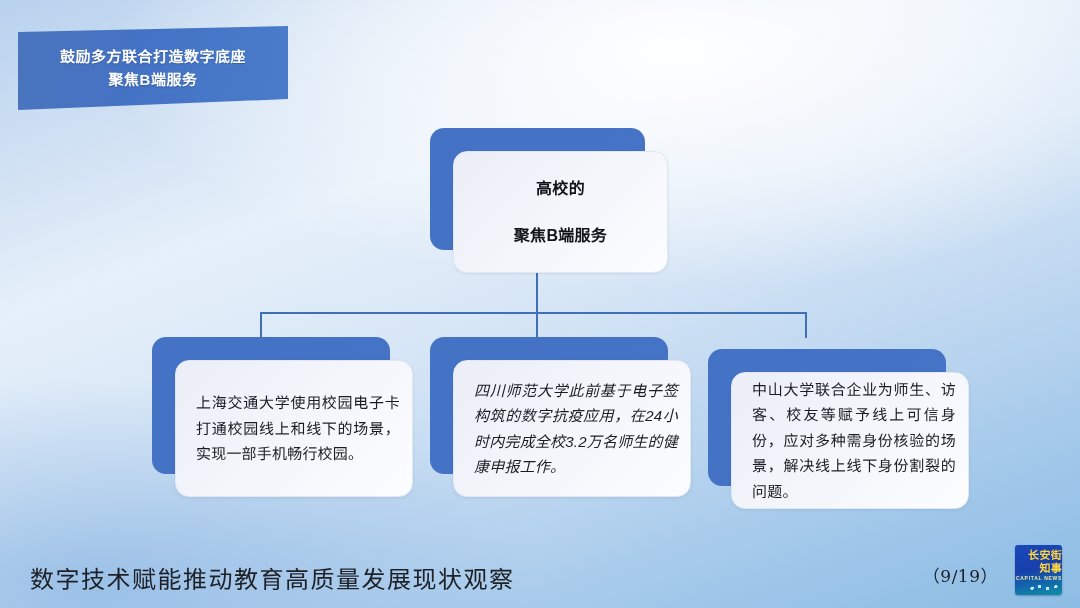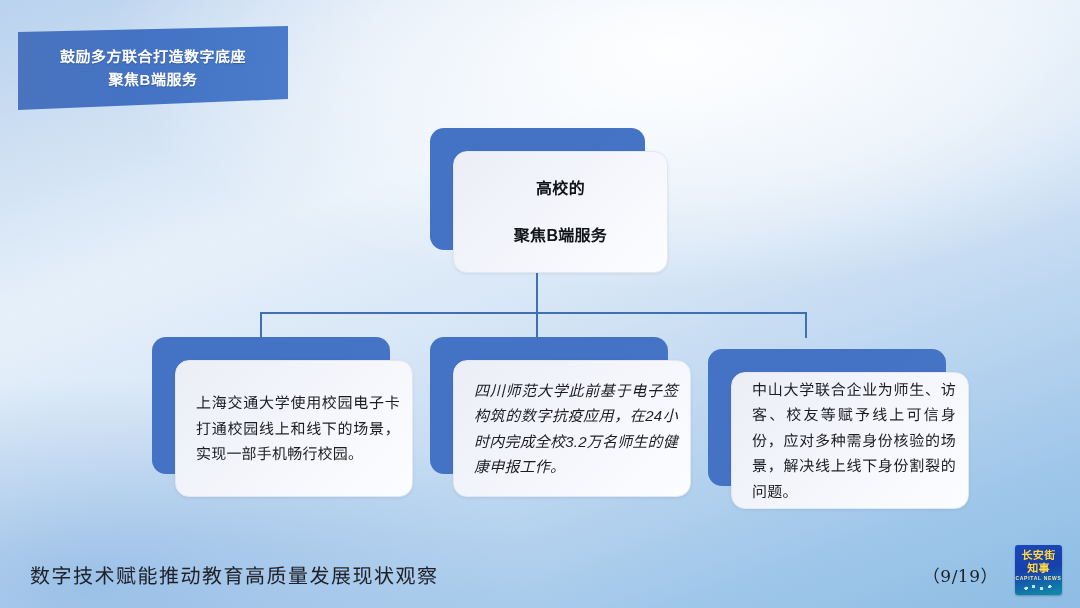--- a/index.html
+++ b/index.html
@@ -120,21 +120,21 @@
   #conn-drop-0   { left: 260px; top: 312px;  width: 1.6px; height: 26px; }
   #conn-drop-1   { left: 536px; top: 312px;  width: 1.6px; height: 26px; }
   #conn-drop-2   { left: 805px; top: 312px;  width: 1.6px; height: 26px; }
 
   
   #footer-title {
     position: absolute;
     left: 30px;
     top: 560px;
     font-family: Liberation Serif, serif;
-    font-size: 20px;
+    font-size: 24px;
     color: #1d2127;
     letter-spacing: 1.5px;
     white-space: nowrap;
   }
   #page-number {
     position: absolute;
     right: 82px;
     top: 562px;
     font-family: "DejaVu Serif", "Liberation Serif", serif;
     font-size: 17px;
@@ -145,21 +145,21 @@
   #brand-logo {
     position: absolute;
     right: 18px;
     top: 545px;
     width: 47px;
     height: 50px;
     border-radius: 3px;
     background: linear-gradient(170deg, #1b47b8 0%, #1740ad 48%, #0f8fa8 100%);
     display: flex;
     flex-direction: column;
-    align-items: center;
+    align-items: flex-end;
     justify-content: center;
     gap: 1px;
     overflow: hidden;
     box-shadow: 0 1px 2px rgba(20,40,80,0.35);
   }
   .logo-cn {
     color: #ffd94a;
     font-weight: bold;
     font-size: 11px;
     line-height: 1.05;

